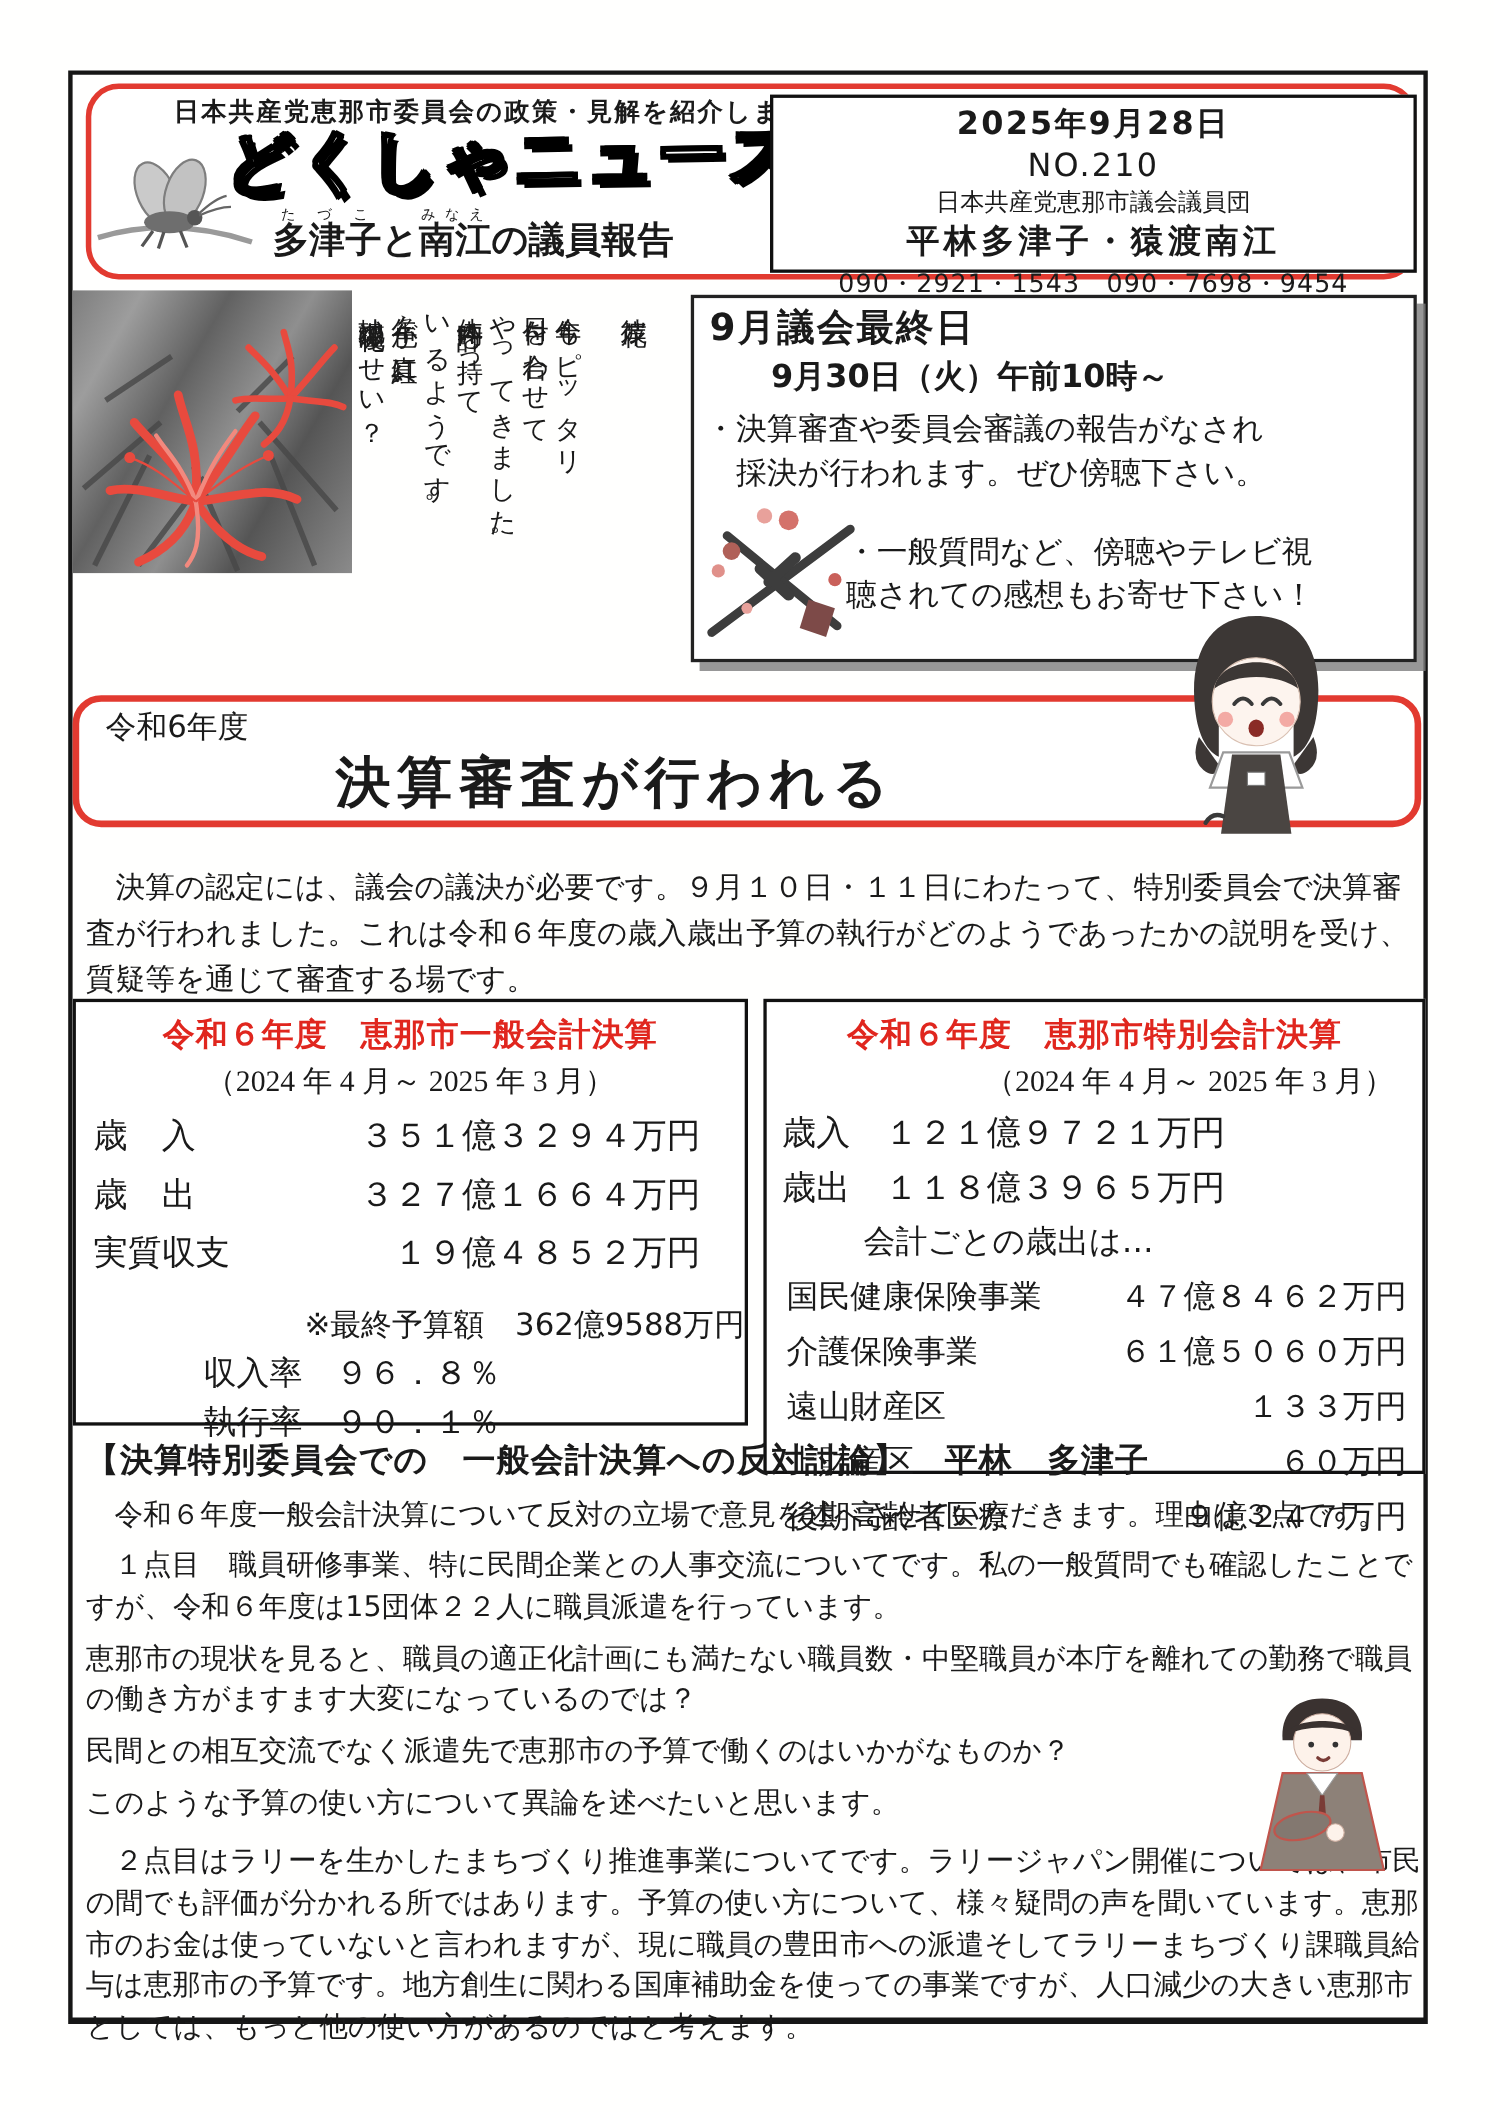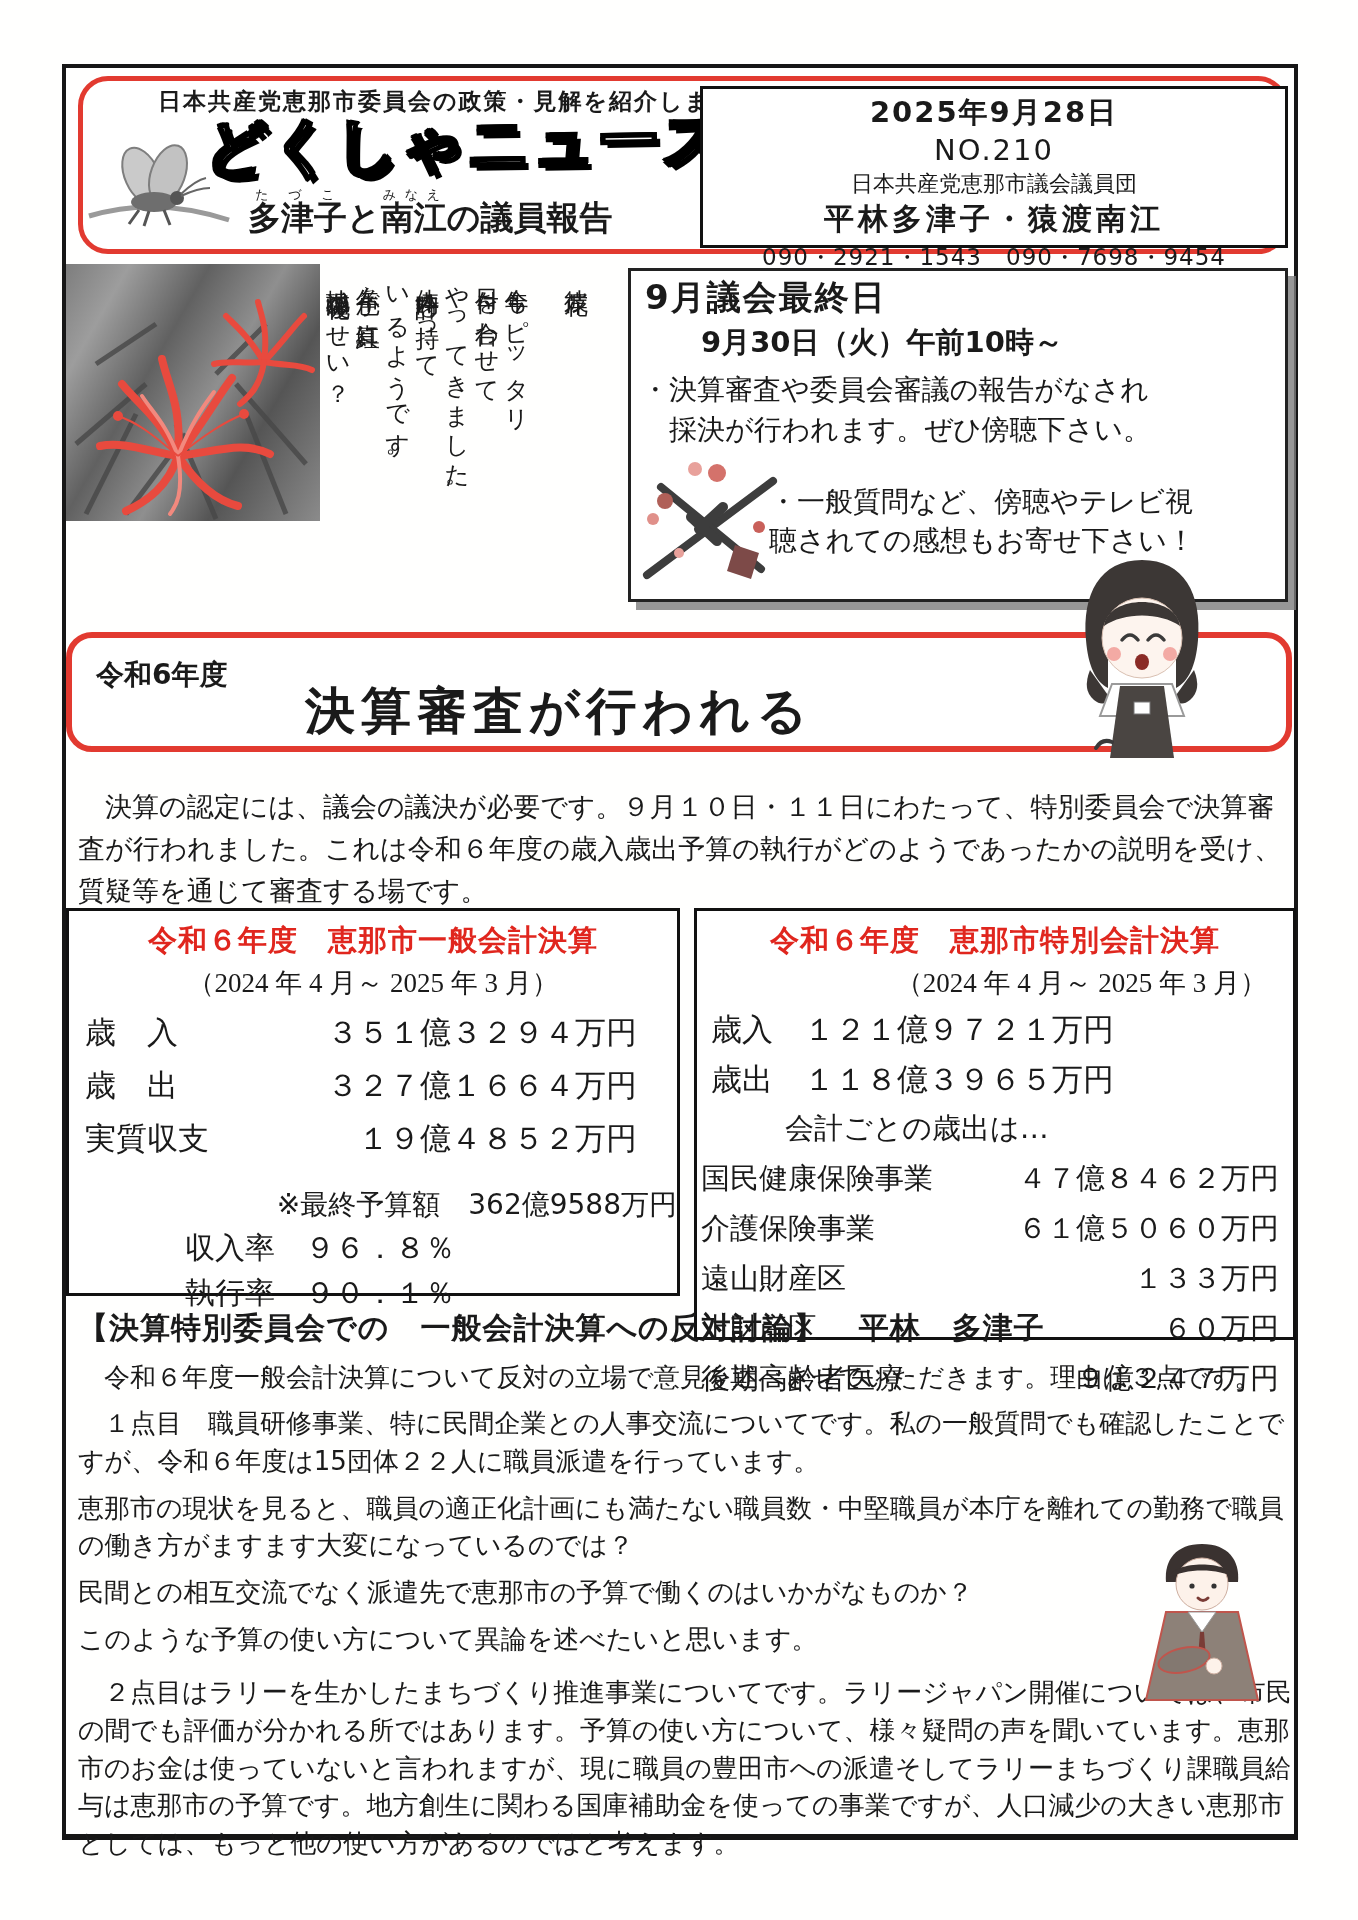--- a/index.html
+++ b/index.html
@@ -35,39 +35,39 @@
   #meeting-box{left:628px;top:268px;width:660px;height:334px;border:3px solid #222;background:#fff;
     box-sizing:border-box;box-shadow:8px 8px 0 rgba(125,125,125,.8);z-index:4;}
   .mb-title{position:absolute;left:14px;top:4px;font-size:34px;font-weight:900;letter-spacing:2px;}
   .mb-datetime{position:absolute;left:70px;top:52px;font-size:29px;font-weight:600;}
   .mb-item1a{position:absolute;left:10px;top:100px;font-size:28px;}
   .mb-item1b{position:absolute;left:10px;top:140px;font-size:28px;}
   .mb-flower{position:absolute;left:8px;top:186px;}
   .mb-item2{position:absolute;left:138px;top:212px;width:440px;font-size:28px;line-height:1.38;}
   
   #banner{left:66px;top:632px;width:1226px;height:120px;border:6px solid #e23a30;border-radius:26px;box-sizing:border-box;background:#fff;z-index:2;}
-  #banner-era{left:96px;top:656px;font-size:28px;font-weight:bold;z-index:3;}
+  #banner-era{left:96px;top:642px;font-size:28px;font-weight:normal;z-index:3;}
   #banner-title{left:305px;top:678px;font-size:50px;font-weight:900;letter-spacing:6px;z-index:3;white-space:nowrap;}
   #woman{left:1060px;top:552px;z-index:5;}
   
   #intro{left:78px;top:786px;width:1212px;font-size:27px;line-height:1.55;}
   
   .finbox{border:3px solid #111;background:#fff;box-sizing:border-box;}
   #general-box{left:66px;top:908px;width:614px;height:388px;}
   #special-box{left:694px;top:908px;width:602px;height:432px;}
   .fin-title{font-size:29px;font-weight:bold;color:#e0261e;text-align:center;letter-spacing:1px;margin-top:10px;}
   .fin-period{font-family:"Liberation Serif","DejaVu Serif",serif;font-size:27px;text-align:center;margin-top:4px;}
   .fin-row{display:flex;justify-content:space-between;font-size:31px;padding:0 40px 0 16px;margin-top:11px;}
   .fin-row .v{text-align:right;}
   .gnote1{font-size:28px;margin:26px 0 0 56px;text-align:right;}
   .gnote2{font-size:27px;margin:6px 0 0 84px;}
   .gnote3{font-size:30px;margin:4px 0 0 116px;}
   .sp-line{font-size:31px;margin:8px 0 0 14px;}
   .sp-sub{font-size:29px;margin:8px 0 0 88px;}
-  .sp-row{display:flex;justify-content:space-between;font-size:29px;padding:0 14px 0 4px;margin-top:10px;}
+  .sp-row{display:flex;justify-content:space-between;font-size:29px;padding:0 14px 0 18px;margin-top:10px;}
   
   #disc{left:78px;top:1306px;width:1214px;font-size:26px;line-height:1.45;}
   .disc-head{display:flex;font-size:30px;font-weight:bold;letter-spacing:1px;}
   .disc-author{margin-left:34px;white-space:nowrap;}
   #disc p{margin:9px 0 0 0;}
   #disc .gap{margin-top:16px;}
   #man{left:1118px;top:1540px;z-index:3;}
 </style>
 </head>
 <body>

